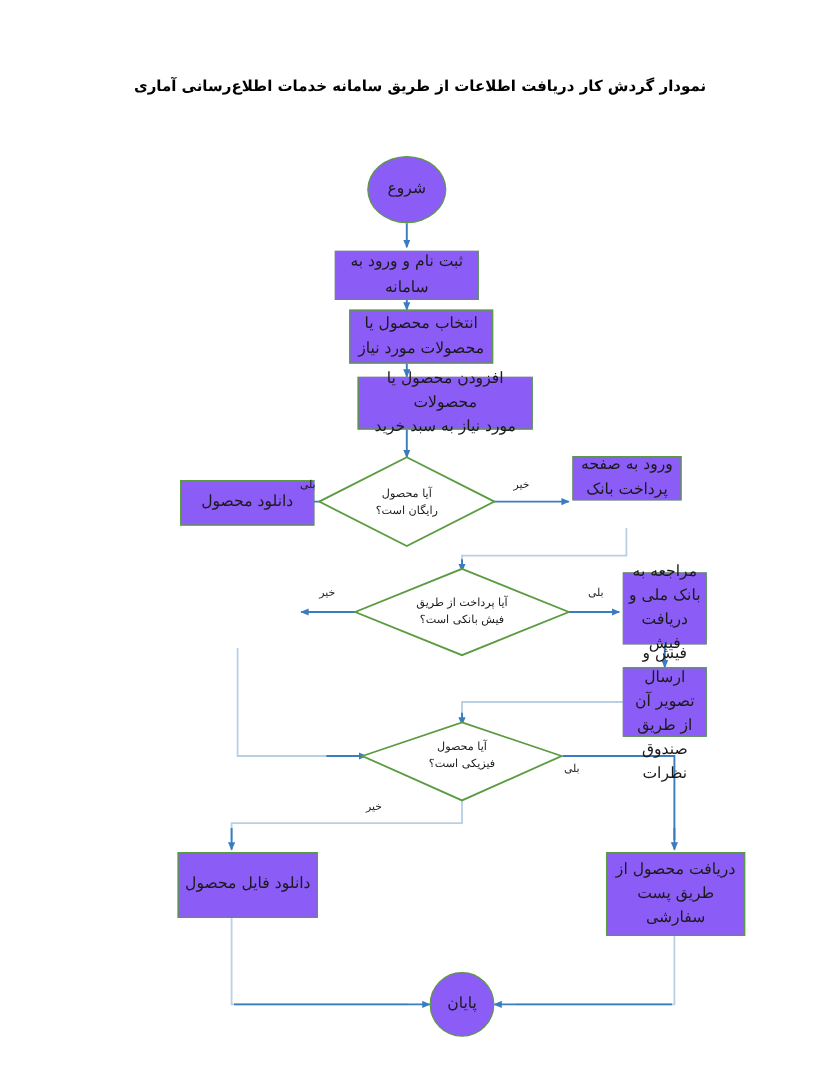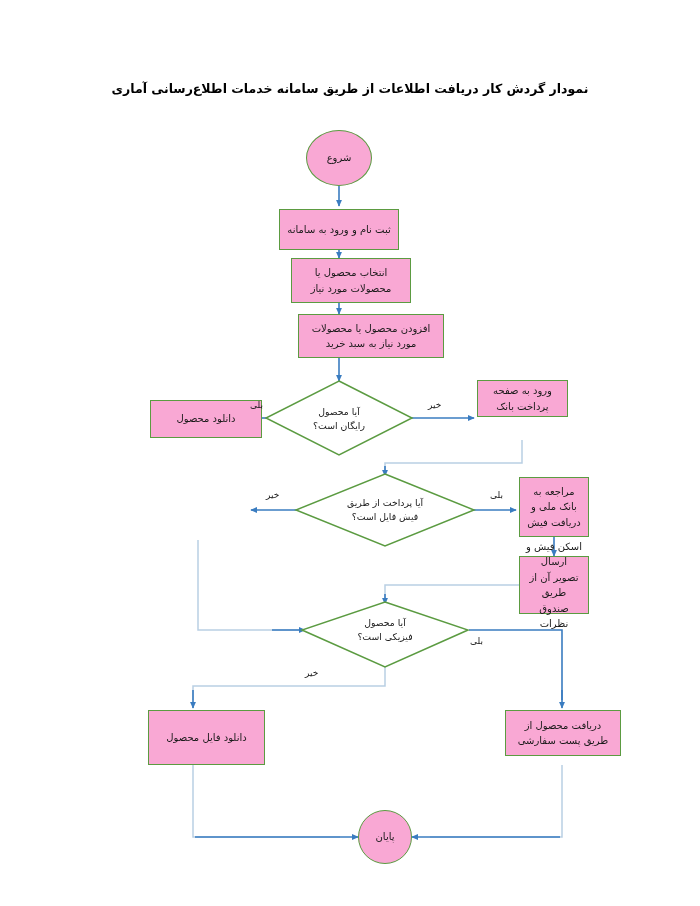--- a/index.html
+++ b/index.html
@@ -24,40 +24,40 @@
   #flow-svg {
     position: absolute;
     left: 0;
     top: 0;
     width: 700px;
     height: 906px;
   }
   .title {
     position: absolute;
     left: 30px;
-    top: 80px;
+    top: 63px;
     width: 640px;
     text-align: center;
     direction: rtl;
     font-size: 12.5px;
     font-weight: bold;
     line-height: 1.4;
     letter-spacing: 0;
   }
   .node {
     position: absolute;
     box-sizing: border-box;
     border: 1.4px solid #5b9b41;
-    background: #f9a8d4;
+    background: #8b5cf6;
     display: flex;
     align-items: center;
     justify-content: center;
     text-align: center;
     direction: rtl;
-    font-size: 10px;
+    font-size: 13px;
     line-height: 1.55;
     color: #1a1a1a;
     padding: 2px 4px;
   }
   .node.circle {
     border-radius: 50%;
   }
   .node .label {
     display: block;
     width: 100%;
@@ -156,21 +156,21 @@
     <span class="label">دانلود محصول</span>
   </div>
 
   <div class="node" style="left:477px; top:380px; width:91px; height:37px; white-space:pre-line;">
     <span class="label">ورود به صفحه
 پرداخت بانک</span>
   </div>
 
   <div style="position:absolute; left:322px; top:490px; width:126px; height:40px; display:flex; align-items:center; justify-content:center; text-align:center; direction:rtl; font-size:9.3px; line-height:1.5; white-space:pre-line; color:#1a1a1a;">
     <span class="label">آیا پرداخت از طریق
-فیش فایل است؟</span>
+فیش بانکی است؟</span>
   </div>
 
 
   <div class="node" style="left:519px; top:556px; width:70px; height:58px; white-space:pre-line;">
     <span class="label">اسکن فیش و ارسال
 تصویر آن از طریق
 صندوق نظرات</span>
   </div>
 
   <div class="node" style="left:519px; top:477px; width:70px; height:60px; white-space:pre-line;">
@@ -181,21 +181,21 @@
 
   <div style="position:absolute; left:335px; top:611px; width:100px; height:38px; display:flex; align-items:center; justify-content:center; text-align:center; direction:rtl; font-size:9.3px; line-height:1.5; white-space:pre-line; color:#1a1a1a;">
     <span class="label">آیا محصول
 فیزیکی است؟</span>
   </div>
 
   <div class="node" style="left:148px; top:710px; width:117px; height:55px;">
     <span class="label">دانلود فایل محصول</span>
   </div>
 
-  <div class="node" style="left:505px; top:710px; width:116px; height:46px; white-space:pre-line;">
+  <div class="node" style="left:505px; top:710px; width:116px; height:70px; white-space:pre-line;">
     <span class="label">دریافت محصول از
 طریق پست سفارشی</span>
   </div>
 
   <div class="node circle" style="left:358px; top:810px; width:54px; height:54px;">
     <span class="label">پایان</span>
   </div>
 
   <div class="edge-label" style="left:250px; top:400px;">بلی</div>
   <div class="edge-label" style="left:428px; top:400px;">خیر</div>

